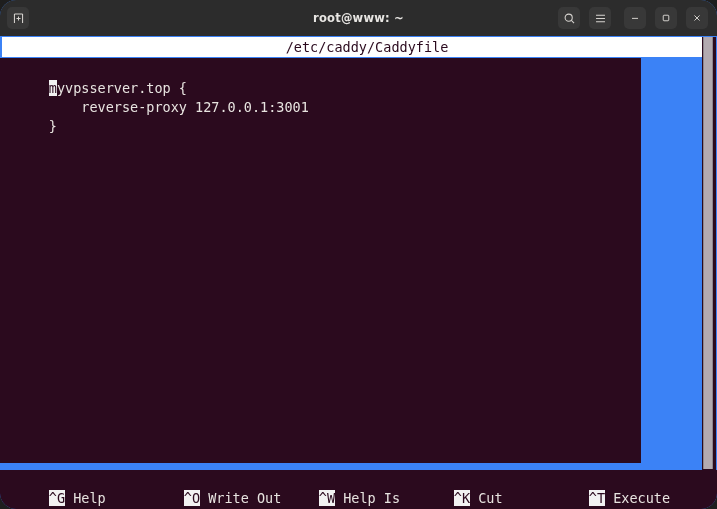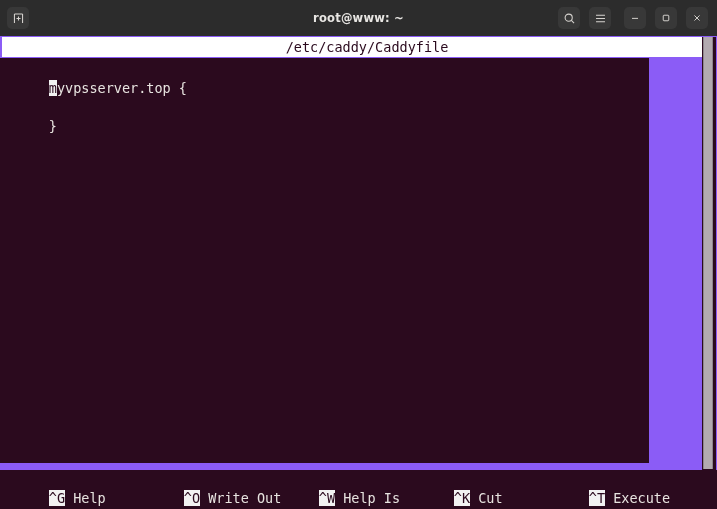--- a/index.html
+++ b/index.html
@@ -6,22 +6,23 @@
   html, body {
     margin: 0;
     padding: 0;
     background: #1e1e1e;
   }
   #app {
     position: relative;
     width: 717px;
     height: 509px;
     overflow: hidden;
-    background: #8b5cf6;
+    background: #3b82f6;
     font-family: "DejaVu Sans Mono", monospace;
+    border-radius: 16px;
     -webkit-font-smoothing: antialiased;
   }
 
   
   .titlebar {
     position: absolute;
     left: 0; top: 0;
     width: 717px;
     height: 36px;
     background: #2c2c2c;
@@ -93,21 +94,20 @@
 
   
   .editor {
     position: absolute;
     left: 0;
     top: 58px;
     width: 641px;
     height: 405px;
     background: #2b0a1e;
     overflow: hidden;
-    padding-left: 8px;
   }
   .code-line {
     position: absolute;
     left: 0;
     height: 19px;
     line-height: 19px;
     color: #e8e4e0;
     font-size: 13.5px;
     white-space: pre;
     letter-spacing: 0px;
@@ -224,20 +224,23 @@
   </div>
 
   <div class="nano-header">
     <span class="hdr-file">/etc/caddy/Caddyfile</span>
   </div>
 
   <div class="editor">
     <div class="code-line" id="line-1">
       <span class="cursor-char">m</span><span>yvpsserver.top {</span>
     </div>
+    <div class="code-line" id="line-2">
+      <span>    reverse-proxy 127.0.0.1:3001</span>
+    </div>
     <div class="code-line" id="line-3">
       <span>}</span>
     </div>
   </div>
 
   <div class="scrollbar-track"></div>
   <div class="scrollbar-thumb"></div>
 
   <div class="footer">
 

